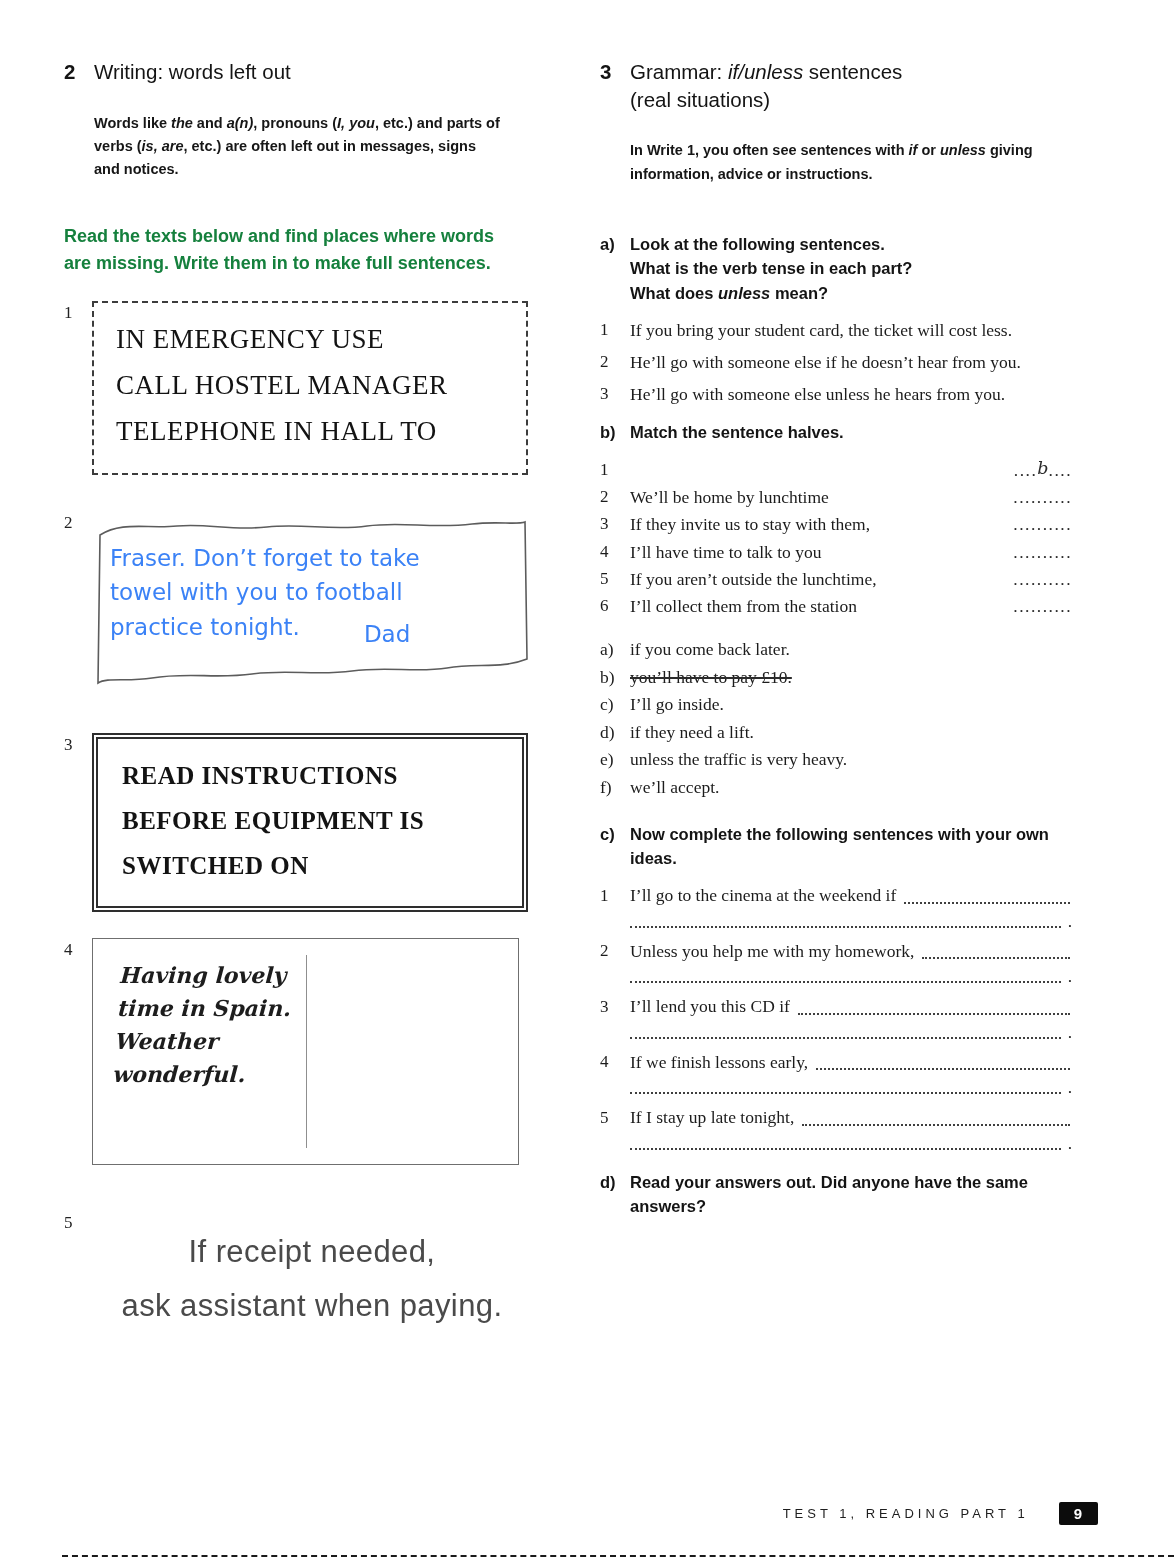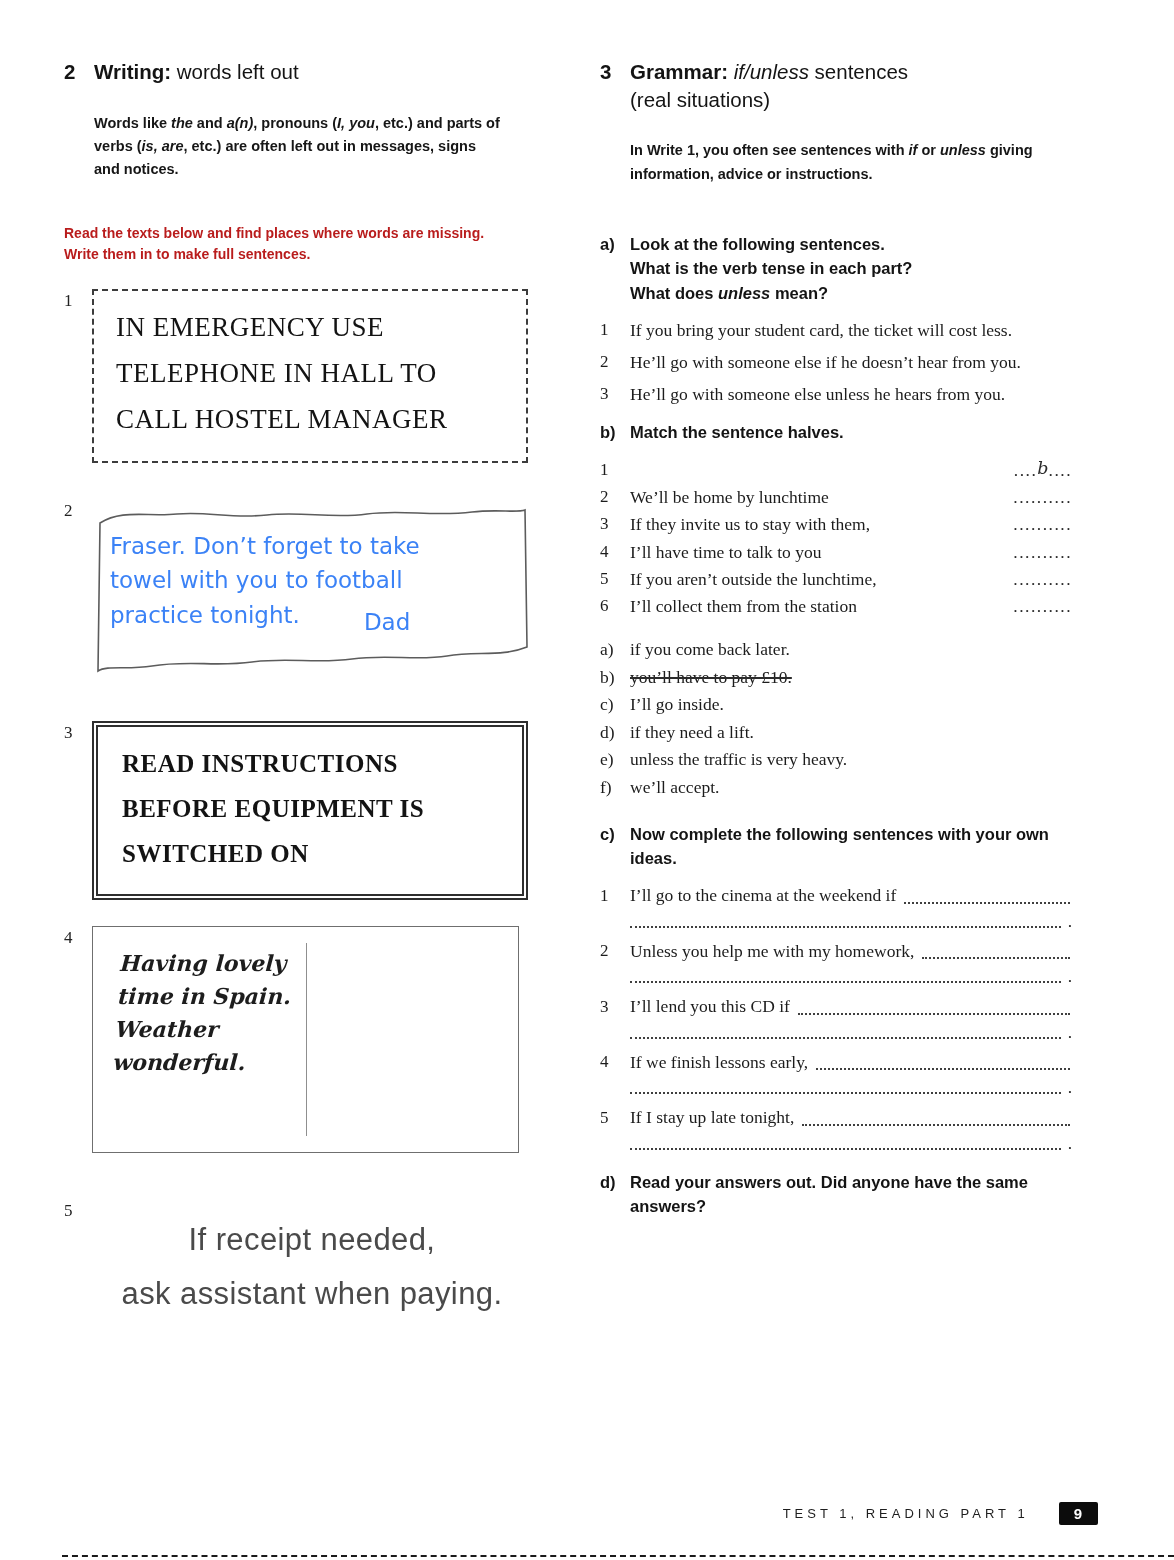--- a/index.html
+++ b/index.html
@@ -8,33 +8,33 @@
     font-family:"Liberation Serif", serif; color:#1c1c1c;
     overflow:hidden;
   }
   .col-left  { position:absolute; left:64px;  top:58px; width:478px; }
   .col-right { position:absolute; left:600px; top:58px; width:516px; }
 
   
   .sec-head { display:flex; margin:0 0 26px 0; font-family:"Liberation Sans", sans-serif;
               font-size:20.5px; font-weight:normal; color:#141414; line-height:1.35; }
   .sec-num  { font-weight:bold; width:30px; flex:none; }
-  .sec-title b { font-weight:bold; }
+  .sec-title b { font-weight:normal; }
   .sec-title .ital { font-style:italic; }
   .sec-line2 { display:block; }
 
   
   .intro { margin:0 0 0 30px; font-family:"Liberation Sans", sans-serif; font-weight:bold;
            font-size:14.5px; line-height:1.6; color:#161616; width:410px; }
   .intro i { font-style:italic; }
   .col-right .intro { width:418px; margin-bottom:46px; }
   .col-left  .intro { margin-bottom:42px; }
 
   .instruction { margin:0 0 24px 0; font-family:"Liberation Sans", sans-serif; font-weight:bold;
-                 font-size:14px; line-height:1.5; width:445px; color:#b91c1c; }
+                 font-size:18px; line-height:1.5; width:445px; color:#15803d; }
 
   
   .w-item { position:relative; margin-left:28px; }
   .item-num { position:absolute; left:-28px; top:2px; font-size:17px; color:#222; }
 
   .sign-dashed { border:2px dashed #3c3c3c; padding:14px 22px 18px; width:388px; margin-bottom:36px; }
   .sign-dashed .sign-line { font-size:27px; line-height:1.7; letter-spacing:0.5px; color:#131313; }
 
   .note-torn { position:relative; width:440px; height:188px; margin-bottom:34px; }
   .note-svg  { position:absolute; inset:0; width:100%; height:100%; }
@@ -111,22 +111,22 @@
     </h2>
 
     <p class="intro"><span>Words like </span><i>the</i><span> and </span><i>a(n)</i><span>, pronouns (</span><i>I, you</i><span>, etc.) and parts of verbs (</span><i>is, are</i><span>, etc.) are often left out in messages, signs and notices.</span></p>
 
     <p class="instruction">Read the texts below and find places where words are missing. Write them in to make full sentences.</p>
 
     <div class="w-item">
       <span class="item-num">1</span>
       <div class="sign-dashed">
         <div class="sign-line">IN EMERGENCY USE</div>
+        <div class="sign-line">CALL HOSTEL MANAGER</div>
         <div class="sign-line">TELEPHONE IN HALL TO</div>
-        <div class="sign-line">CALL HOSTEL MANAGER</div>
       </div>
     </div>
 
     <div class="w-item">
       <span class="item-num">2</span>
       <div class="note-torn">
         <svg class="note-svg" viewBox="0 0 440 188" preserveAspectRatio="none">
           <path d="M 8 24
                    C 30 10, 55 18, 85 15
                    C 115 12, 140 20, 175 16

